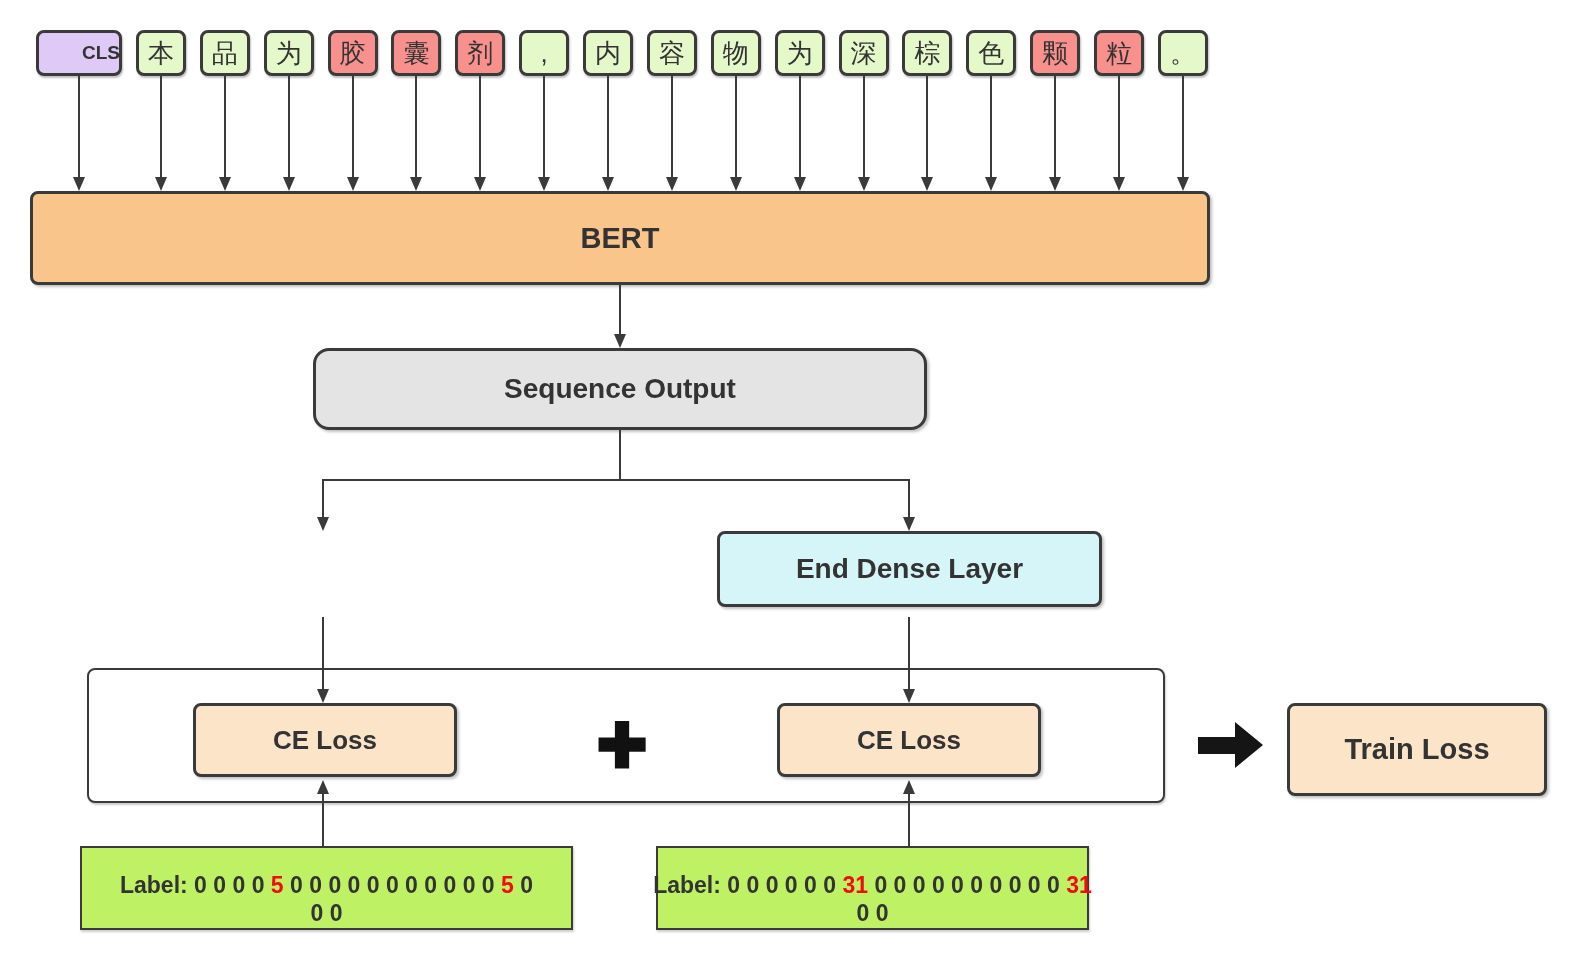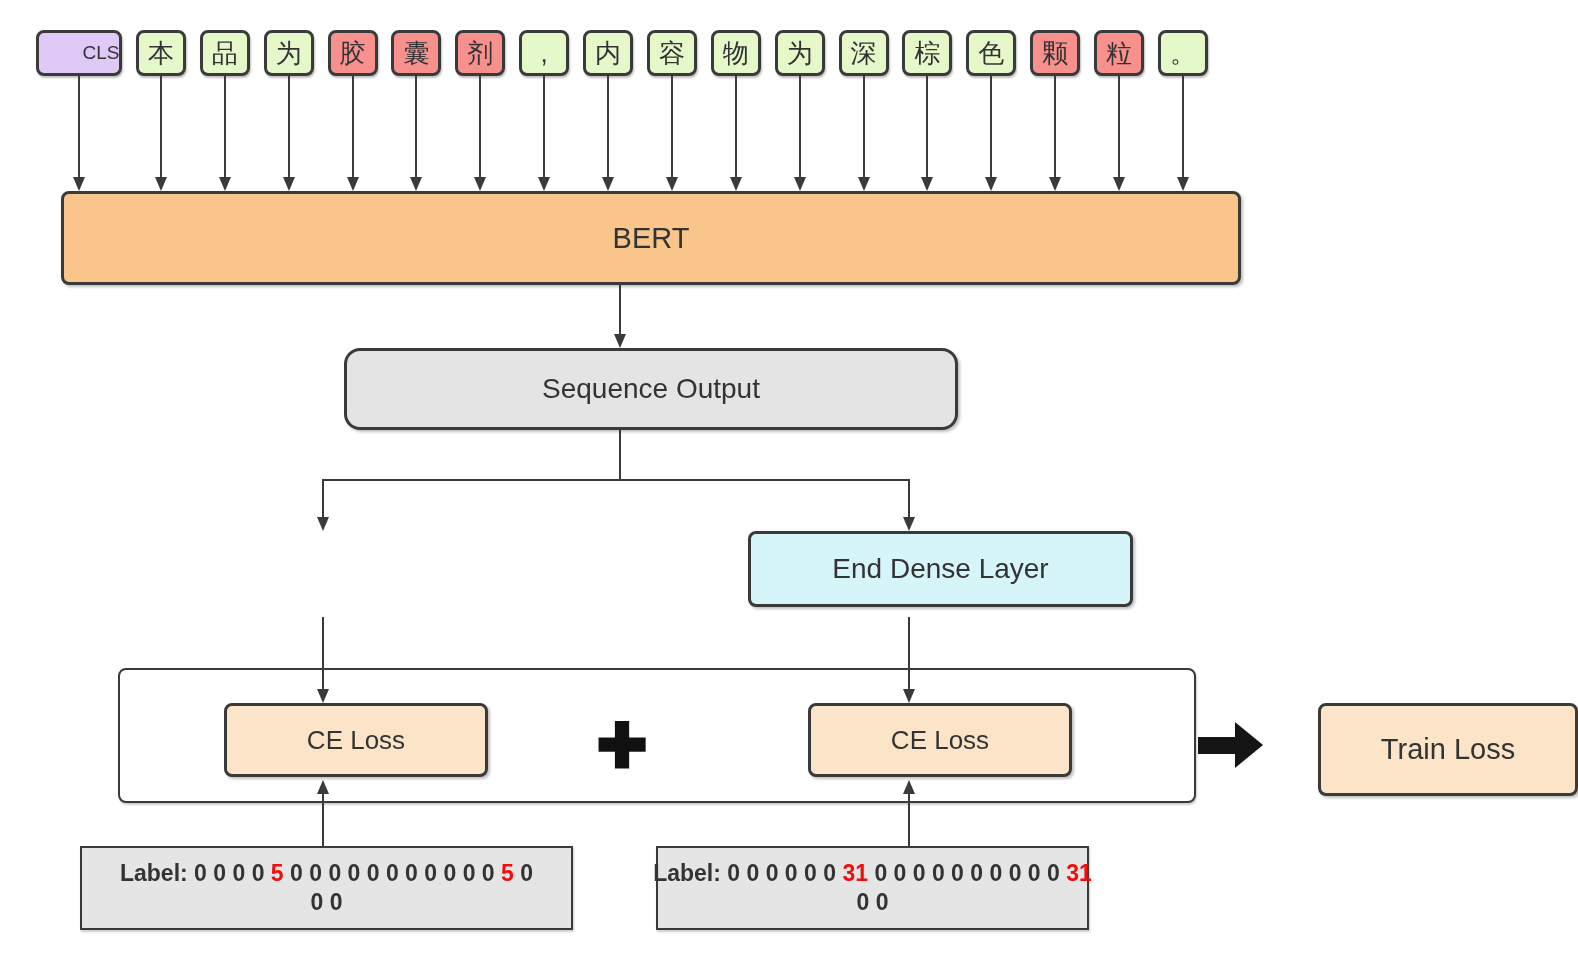--- a/index.html
+++ b/index.html
@@ -7,37 +7,37 @@
           font-family:"Liberation Sans", sans-serif;color:#333;}
   
   #token-row{position:absolute;left:36px;top:30px;width:1172px;height:161px;
              display:flex;justify-content:space-between;}
   .tok-cell{display:flex;flex-direction:column;align-items:center;}
   .tok-box{height:46px;border:3px solid var(--line);border-radius:8px;box-sizing:border-box;
            display:flex;align-items:center;justify-content:center;
            box-shadow:1px 2px 2px rgba(0,0,0,.25);background:#fff;}
   .tok-text{width:50px;font-size:26px;background:var(--text-token-bg);}
   .tok-entity{width:50px;font-size:26px;background:var(--entity-token-bg);}
-  .tok-special{width:86px;font-size:19px;font-weight:400;background:var(--special-token-bg);padding-left:44px;}
+  .tok-special{width:86px;font-size:19px;font-weight:700;background:var(--special-token-bg);padding-left:44px;}
   .tok-line{width:2px;flex:1;background:var(--line);}
   
   .arrow-down{width:0;height:0;border-left:6px solid transparent;border-right:6px solid transparent;
               border-top:14px solid var(--line);}
   .head{position:absolute;z-index:3;}
   .head-down{width:0;height:0;border-left:6px solid transparent;border-right:6px solid transparent;
              border-top:14px solid var(--line);}
   .head-up{width:0;height:0;border-left:6px solid transparent;border-right:6px solid transparent;
            border-bottom:14px solid var(--line);}
   
   .vline{position:absolute;width:2px;background:var(--line);z-index:3;}
   .hline{position:absolute;height:2px;background:var(--line);z-index:3;}
   
   .node{position:absolute;box-sizing:border-box;border:3px solid var(--line);
-        display:flex;align-items:center;justify-content:center;font-weight:400;
-        box-shadow:2px 2px 3px rgba(0,0,0,.25);z-index:2;margin-left:31px;}
+        display:flex;align-items:center;justify-content:center;font-weight:700;
+        box-shadow:2px 2px 3px rgba(0,0,0,.25);z-index:2;}
   #bert-box{left:30px;top:191px;width:1180px;height:94px;background:var(--bert-bg);
             border-radius:8px;font-size:29px;}
   #sequence-output-box{left:313px;top:348px;width:614px;height:82px;background:var(--sequence-output-bg);
             border-radius:16px;font-size:28px;}
   #start-dense-box{left:131px;top:531px;width:385px;height:86px;background:var(--dense-bg);
             border-radius:8px;font-size:28px;}
   #end-dense-box{left:717px;top:531px;width:385px;height:76px;background:var(--dense-bg);
             border-radius:8px;font-size:28px;}
   #loss-container{left:87px;top:668px;width:1078px;height:135px;background:#fff;
             border-radius:8px;border-width:2.5px;box-shadow:1px 2px 2px rgba(0,0,0,.2);z-index:1;}
@@ -49,22 +49,22 @@
             border-radius:8px;font-size:29px;}
   #plus-operator{position:absolute;left:582px;top:705px;width:80px;height:78px;z-index:2;
             display:flex;align-items:center;justify-content:center;font-size:84px;font-weight:900;
             color:#111;-webkit-text-stroke:5px #111;}
   
   #sum-arrow-rect{position:absolute;left:1198px;top:737px;width:37px;height:17px;background:#151515;z-index:2;}
   #sum-arrow-tri{position:absolute;left:1235px;top:722px;width:0;height:0;z-index:2;
             border-top:23px solid transparent;border-bottom:23px solid transparent;
             border-left:28px solid #151515;}
   
-  .label-box{position:absolute;box-sizing:border-box;background:#e5e5e5;border:2.5px solid var(--line);
-             display:flex;flex-direction:column;align-items:center;justify-content:center;
+  .label-box{position:absolute;box-sizing:border-box;background:#bef264;border:2.5px solid var(--line);
+             display:flex;flex-direction:column;align-items:center;justify-content:flex-end;
              font-weight:700;font-size:23px;line-height:1.25;z-index:2;white-space:nowrap;
              box-shadow:1px 2px 2px rgba(0,0,0,.2);}
   #start-label-box{left:80px;top:846px;width:493px;height:84px;}
   #end-label-box{left:656px;top:846px;width:433px;height:84px;}
   .red{color:var(--highlight);}
 </style>
 </head>
 <body>
 
 <div id="canvas">

